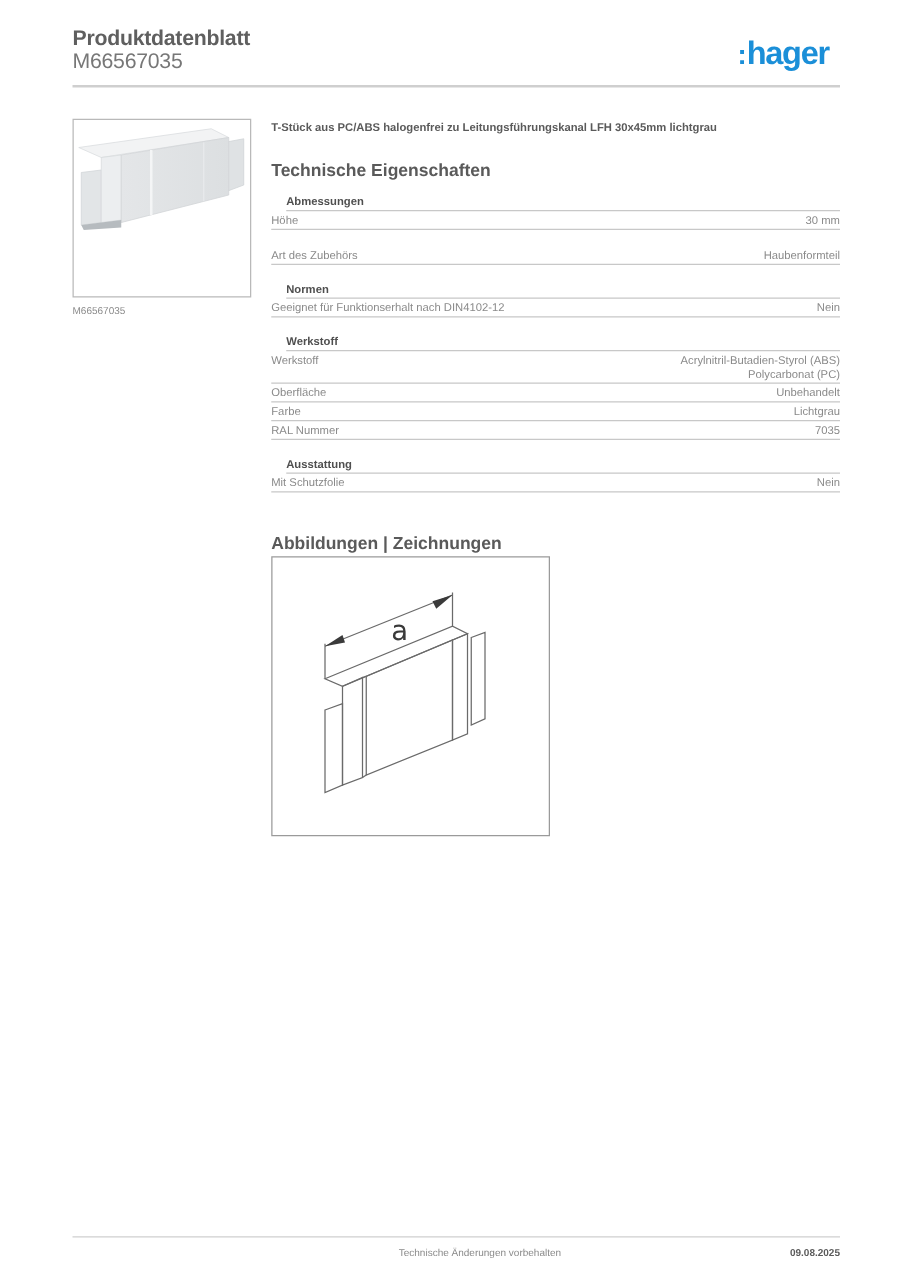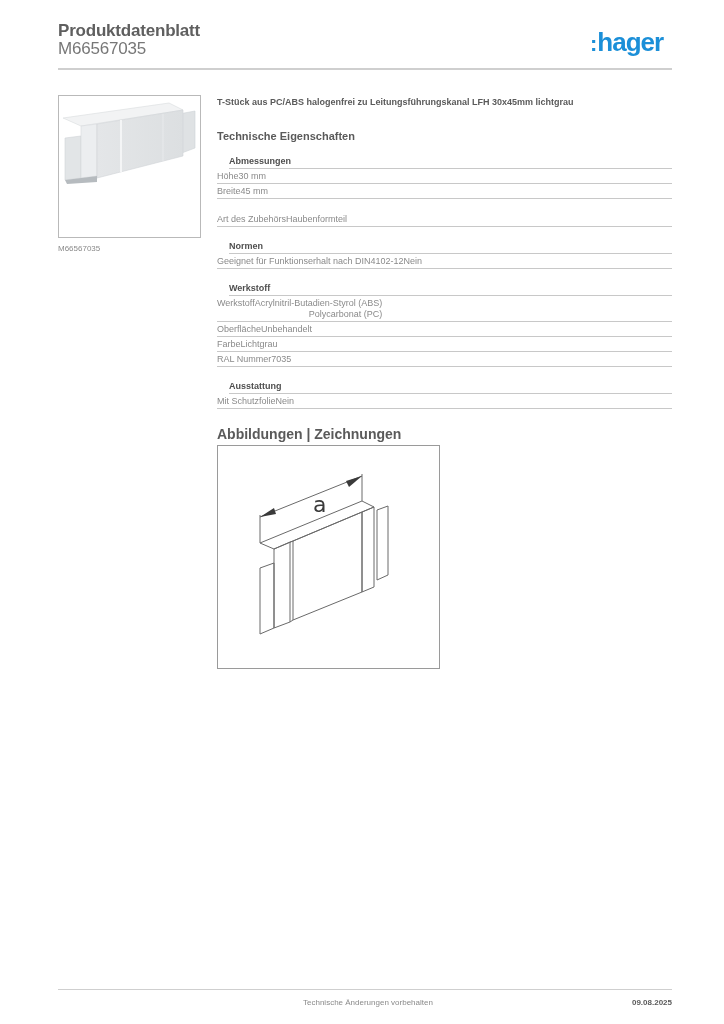--- a/index.html
+++ b/index.html
@@ -25,47 +25,47 @@
   .product-frame {
     position: absolute; left: 58px; top: 95px; width: 143px; height: 143px;
     border: 1px solid #b9b9b9; box-sizing: border-box; background: #fff;
   }
   .product-caption {
     position: absolute; left: 58px; top: 244px; font-size: 8px; color: #8a8a8a;
   }
 
   .main { position: absolute; left: 217px; top: 96px; width: 455px; }
   .headline { font-size: 9px; font-weight: bold; color: #5a5a5a; line-height: 12px; }
-  .subtitle { margin-top: 22px; font-size: 11px; font-weight: bold; color: #5a5a5a; line-height: 12px; }
+  .subtitle { margin-top: 22px; font-size: 14px; font-weight: bold; color: #5a5a5a; line-height: 12px; }
 
   .group { margin-top: 13px; }
   .group:first-of-type { margin-top: 14px; }
   .group-title {
     font-size: 9px; font-weight: bold; color: #4f4f4f; line-height: 12px;
     padding-bottom: 1px; border-bottom: 1px solid #c8c8c8; margin-left: 12px;
   }
   .row {
-    display: flex; align-items: flex-start;
+    display: flex; justify-content: space-between; align-items: flex-start;
     font-size: 9px; line-height: 11px; color: #8a8a8a;
     padding: 2px 0 1px 0; border-bottom: 1px solid #c8c8c8;
   }
   .row .val { text-align: right; white-space: pre-line; }
 
   .drawings-title {
     position: absolute; left: 217px; top: 426px;
     font-size: 14px; font-weight: bold; color: #5a5a5a;
   }
   .drawing-frame {
     position: absolute; left: 217px; top: 445px; width: 223px; height: 224px;
     border: 1px solid #9a9a9a; box-sizing: border-box; background: #fff;
   }
 
   .rule-bottom { position: absolute; left: 58px; top: 989px; width: 614px; height: 1px; background: #cfcfcf; }
   .footer-left { position: absolute; left: 58px; top: 998px; font-size: 8px; font-weight: bold; color: #5a5a5a; margin-top: 40px; }
-  .footer-center { position: absolute; left: 303px; top: 998px; font-size: 8px; color: #8a8a8a; }
+  .footer-center { position: absolute; left: 319px; top: 998px; font-size: 8px; color: #8a8a8a; }
   .footer-right { position: absolute; right: 52px; top: 998px; font-size: 8px; font-weight: bold; color: #5a5a5a; }
 </style>
 </head>
 <body>
 
 <div class="doc-title">Produktdatenblatt</div>
 <div class="doc-number">M66567035</div>
 <div class="logo"><span class="dots">:</span><span>hager</span></div>
 <div class="rule-top"></div>
 
@@ -97,24 +97,20 @@
 
 <div class="main">
   <div class="headline">T-Stück aus PC/ABS halogenfrei zu Leitungsführungskanal LFH 30x45mm lichtgrau</div>
   <div class="subtitle">Technische Eigenschaften</div>
 
   <div class="group">
     <div class="group-title">Abmessungen</div>
     <div class="row">
         <span>Höhe</span>
         <span class="val">30 mm</span>
-      </div>
-    <div class="row">
-        <span>Breite</span>
-        <span class="val">45 mm</span>
       </div>
   </div>
 
   <div class="group">
     <div class="row">
         <span>Art des Zubehörs</span>
         <span class="val">Haubenformteil</span>
       </div>
   </div>
 

